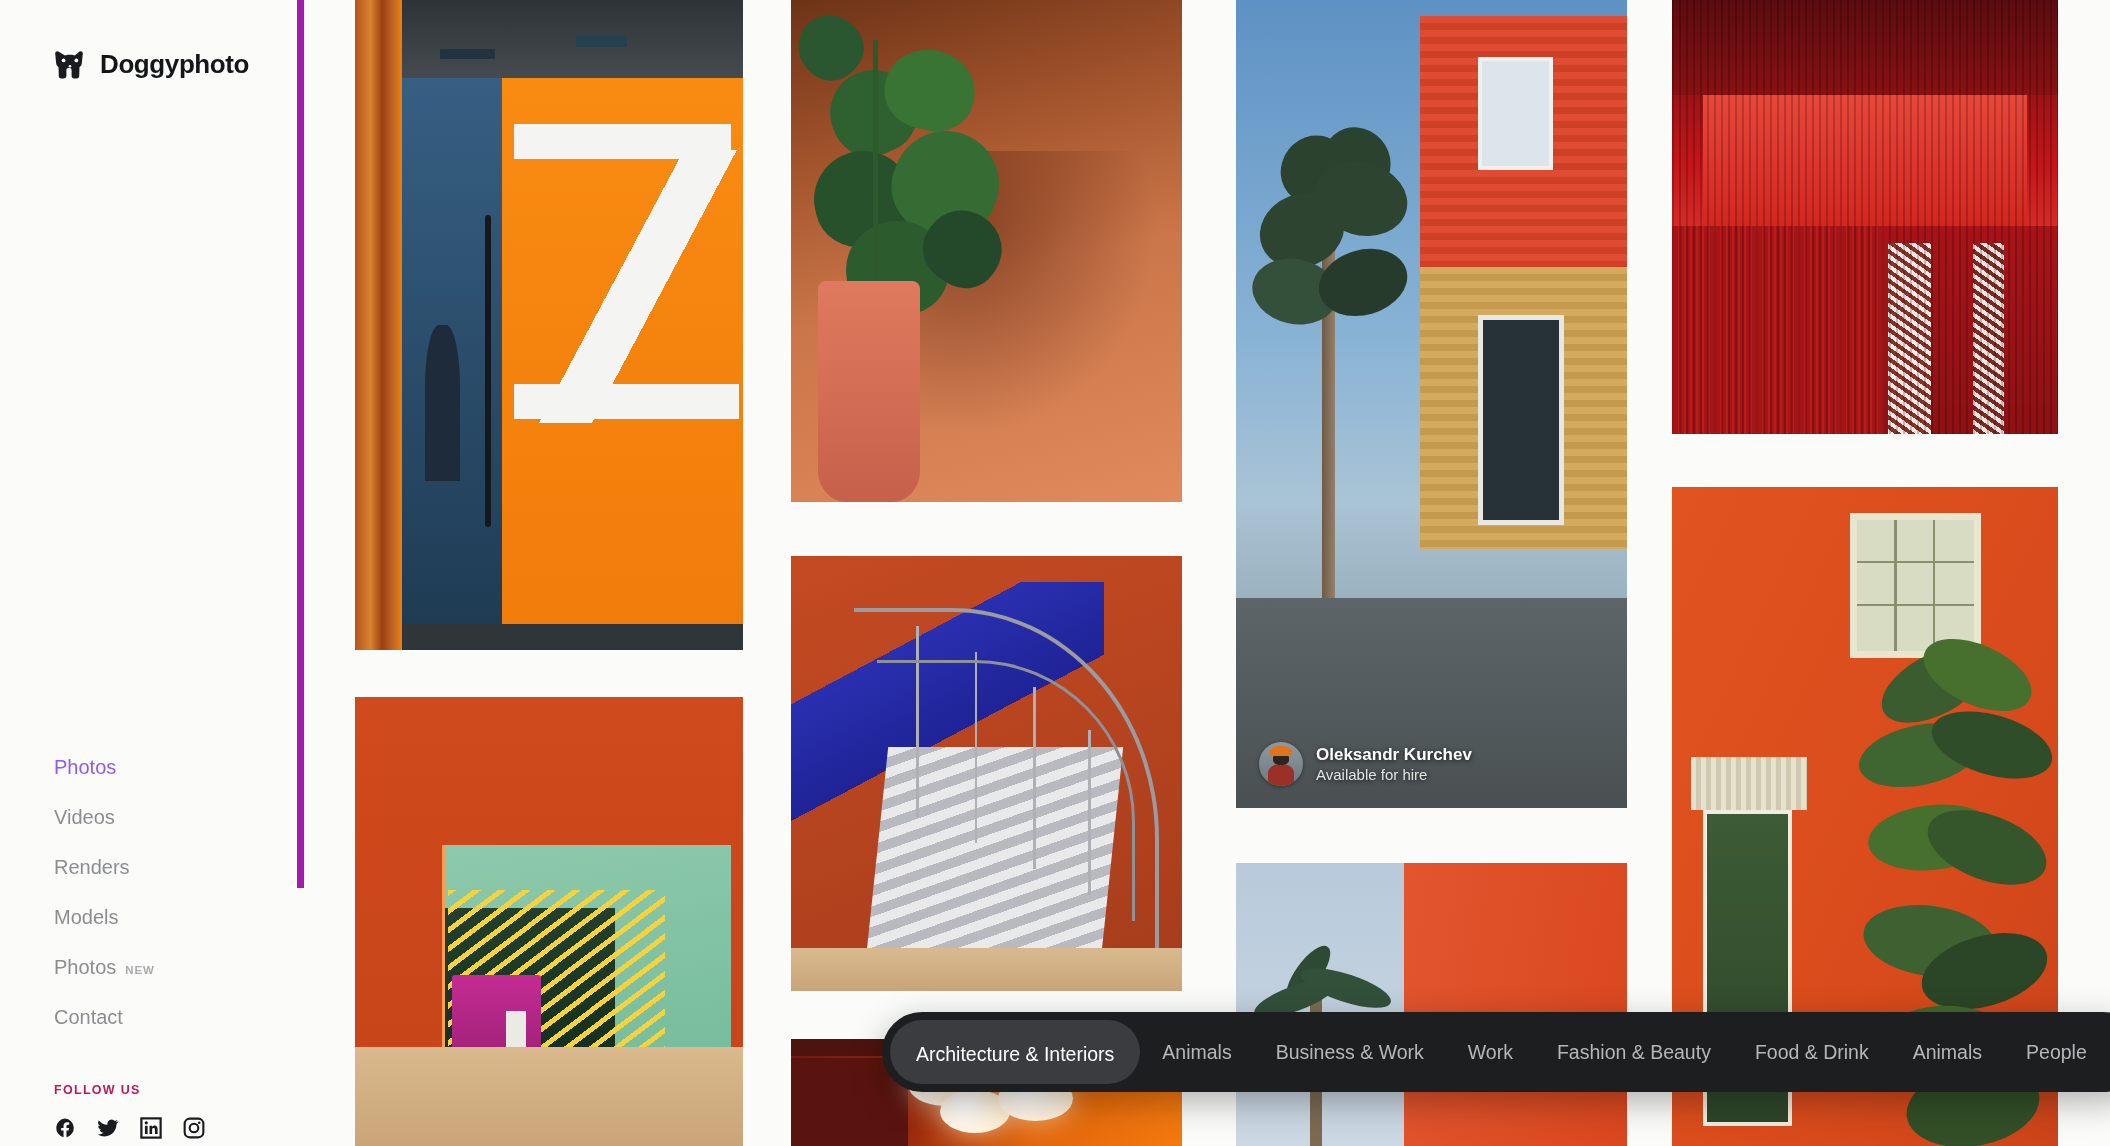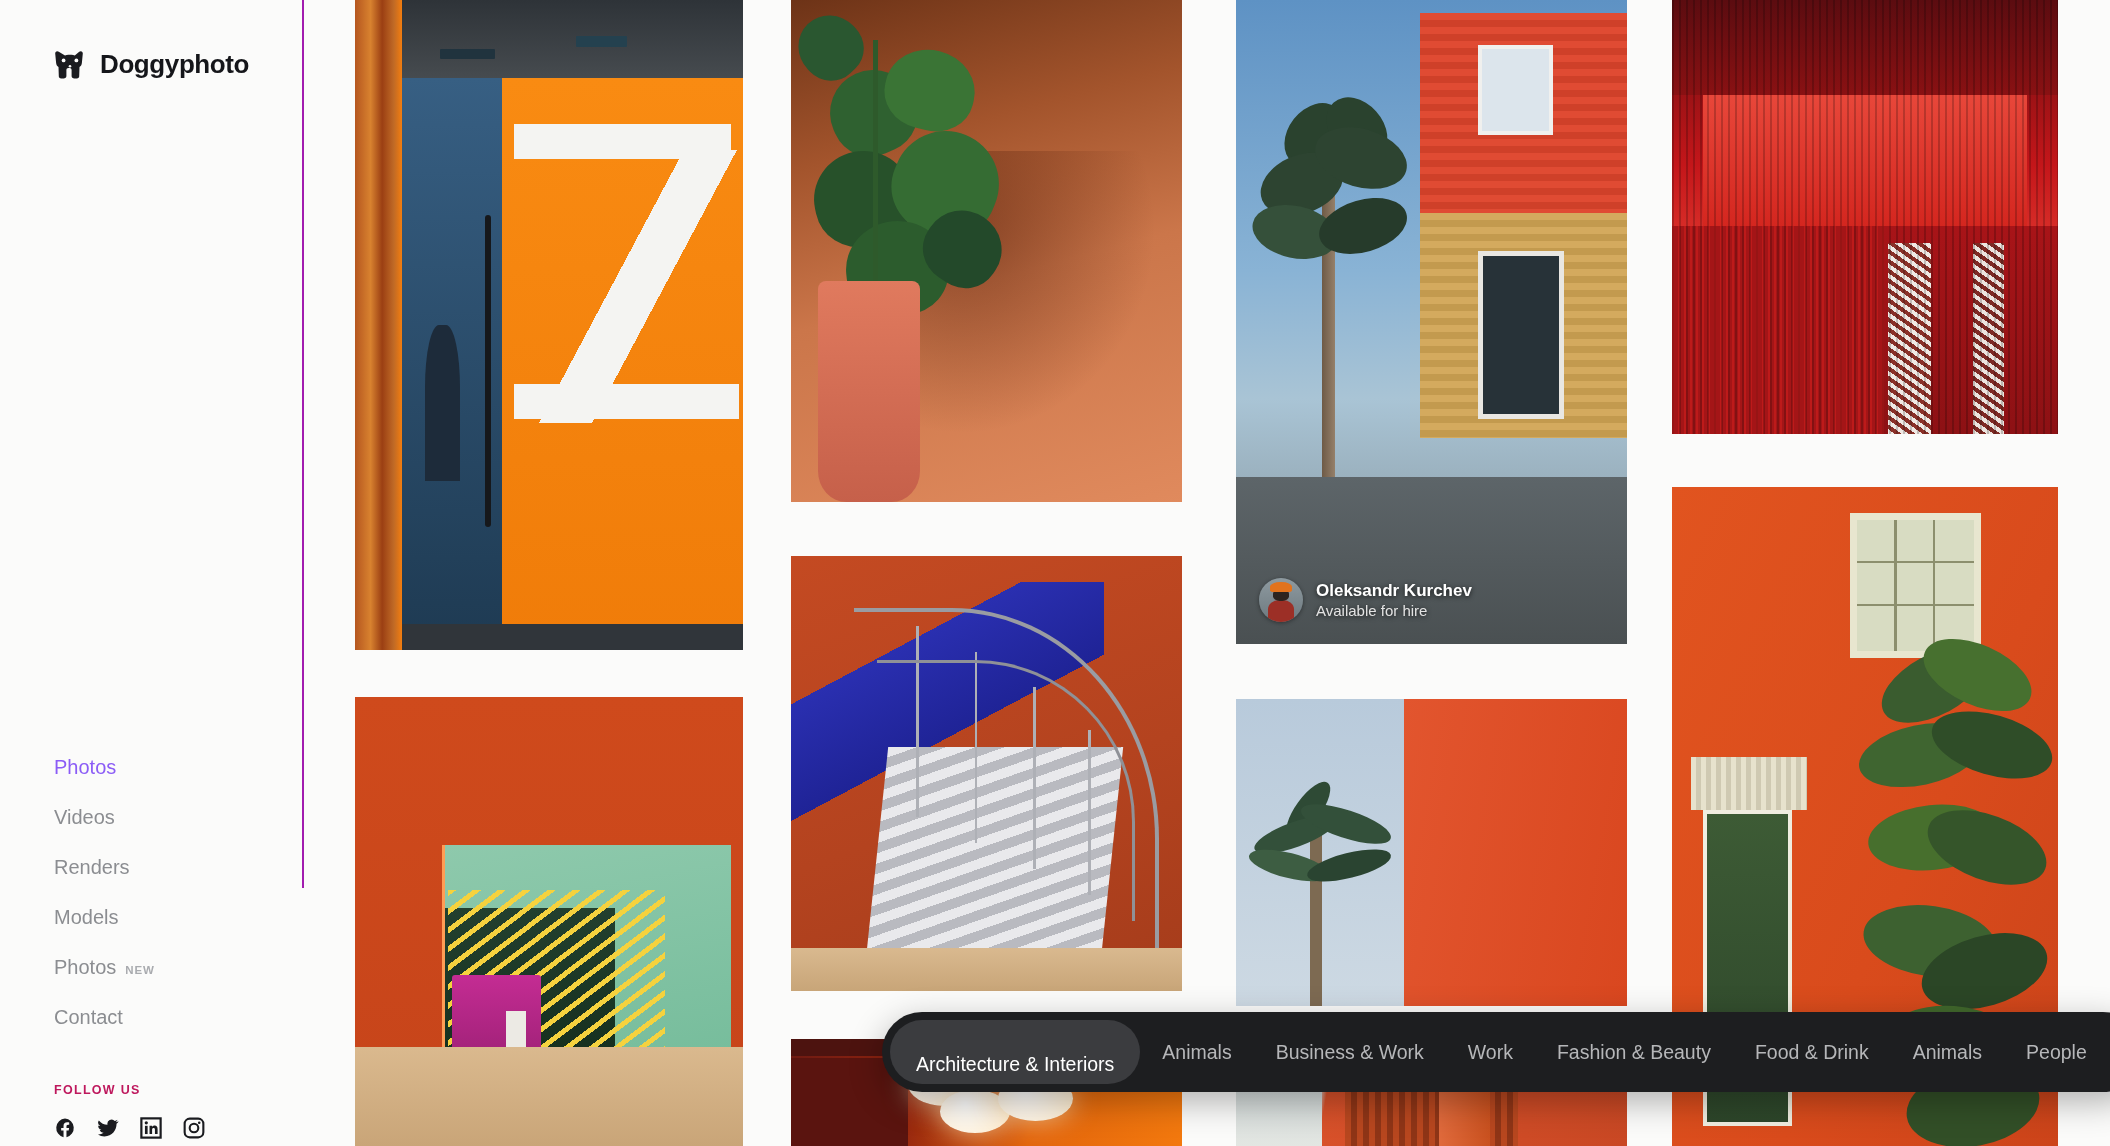--- a/index.html
+++ b/index.html
@@ -9,21 +9,21 @@
     background: #fbfbfa;
     font-family: "Liberation Sans", sans-serif;
   }
   body { display: flex; }
 
   
   .sidebar {
     width: 304px; height: 888px;
     flex: 0 0 304px;
     background: #fbfbfa;
-    border-right: 2px solid #a21caf;
+    border-right: 7px solid #a21caf;
     position: relative;
     padding: 0 0 18px 54px;
   }
   .brand {
     display: flex; align-items: center; gap: 14px;
     position: absolute; top: 49px; left: 54px;
   }
   .brand-logo { width: 32px; height: 30px; display: block; }
   .brand-name {
     font-size: 26px; font-weight: 700; color: #15161a;
@@ -95,21 +95,21 @@
     background: #1d1e20;
     border-radius: 40px;
     padding: 0 34px 0 8px;
     box-shadow: 0 10px 34px rgba(0,0,0,.30);
   }
   .cat {
     font-size: 19.5px; color: #b6b7b9;
     padding: 0 22px; height: 64px; line-height: 64px;
     border-radius: 32px; white-space: nowrap; cursor: pointer;
   }
-  .cat.active { background: #3b3c3f; color: #ffffff; padding: 12px 26px; }
+  .cat.active { background: #3b3c3f; color: #ffffff; padding: 2px 26px; }
 
   
   .im { position: absolute; inset: 0; }
 
   
   .p_door { background: linear-gradient(90deg,#b5561f 0%,#d8822f 4%,#9b3f13 7%,#c06a26 10%,#f07c10 12%,#f0800f 100%); }
   .p_door .ceil { position:absolute; left:12%; right:0; top:0; height:12%; background:linear-gradient(180deg,#2e3338,#464b4f); }
   .p_door .vent1 { position:absolute; left:22%; top:7.5%; width:14%; height:1.6%; background:#20333e; border-radius:1px; }
   .p_door .vent2 { position:absolute; left:57%; top:5.5%; width:13%; height:1.7%; background:#24414f; border-radius:1px; }
   .p_door .blue { position:absolute; left:12%; top:12%; width:26%; bottom:0; background:linear-gradient(180deg,#375f83,#1e3a52); }
@@ -408,21 +408,21 @@
         <div class="ceil"></div>
           <div class="dark"></div>
         <div class="b b1"></div>
           <div class="b b2"></div>
           <div class="b b3"></div>
       </div>
     </div>
   </div>
 
   <div class="col c3">
-    <div class="photo" style="height:644px">
+    <div class="photo" style="height:808px">
       <div class="im p_palm">
         <div class="bldg"></div>
           <div class="bldg2"></div>
           <div class="red2"></div>
         <div class="win1"></div>
           <div class="win2"></div>
         <div class="trunk"></div>
         <div class="fr fr5"></div>
           <div class="fr fr6"></div>
           <div class="fr fr1"></div>

